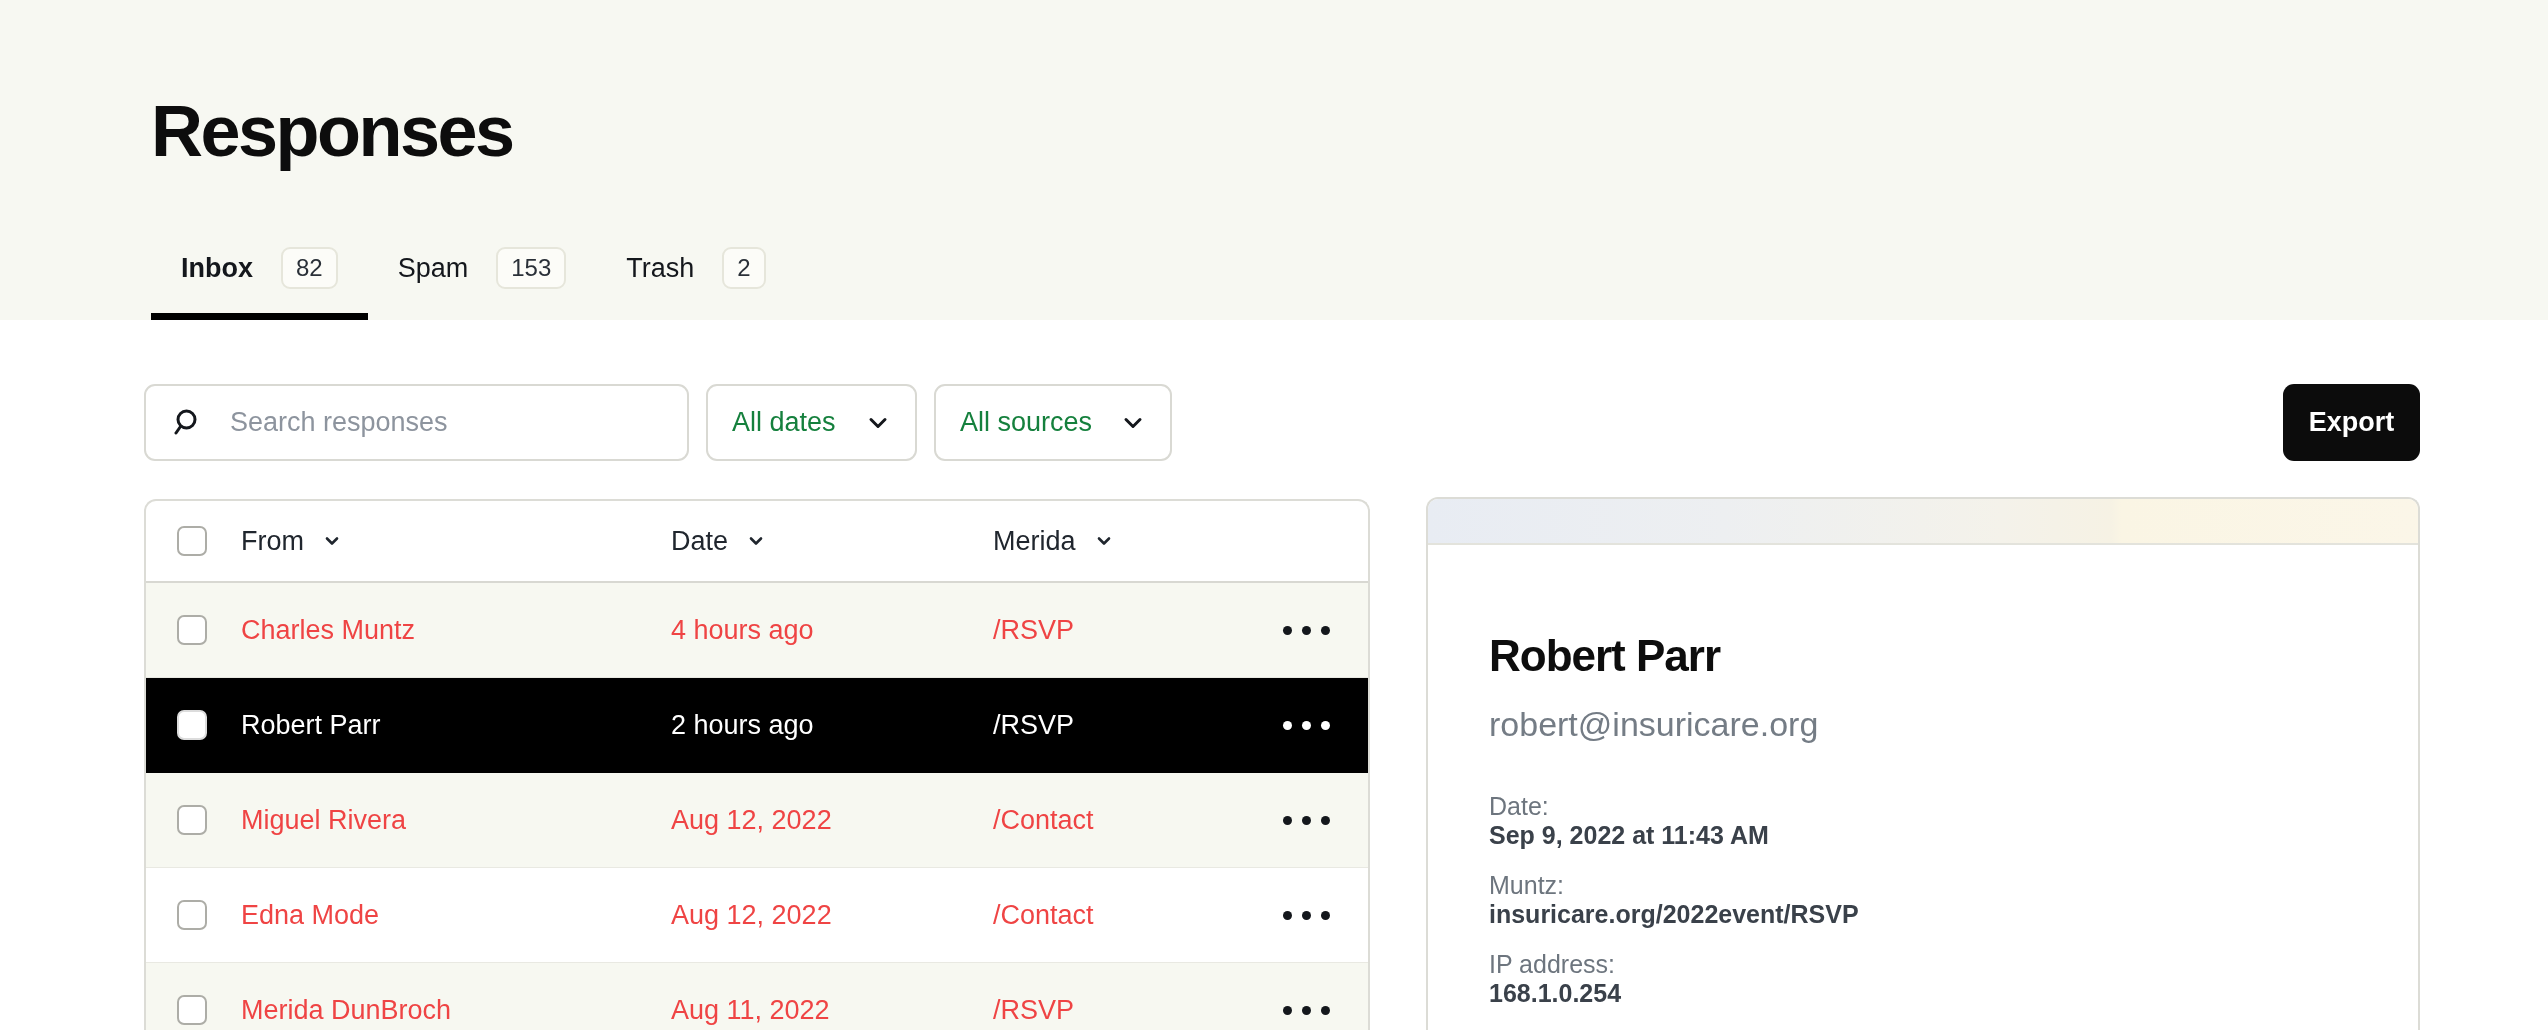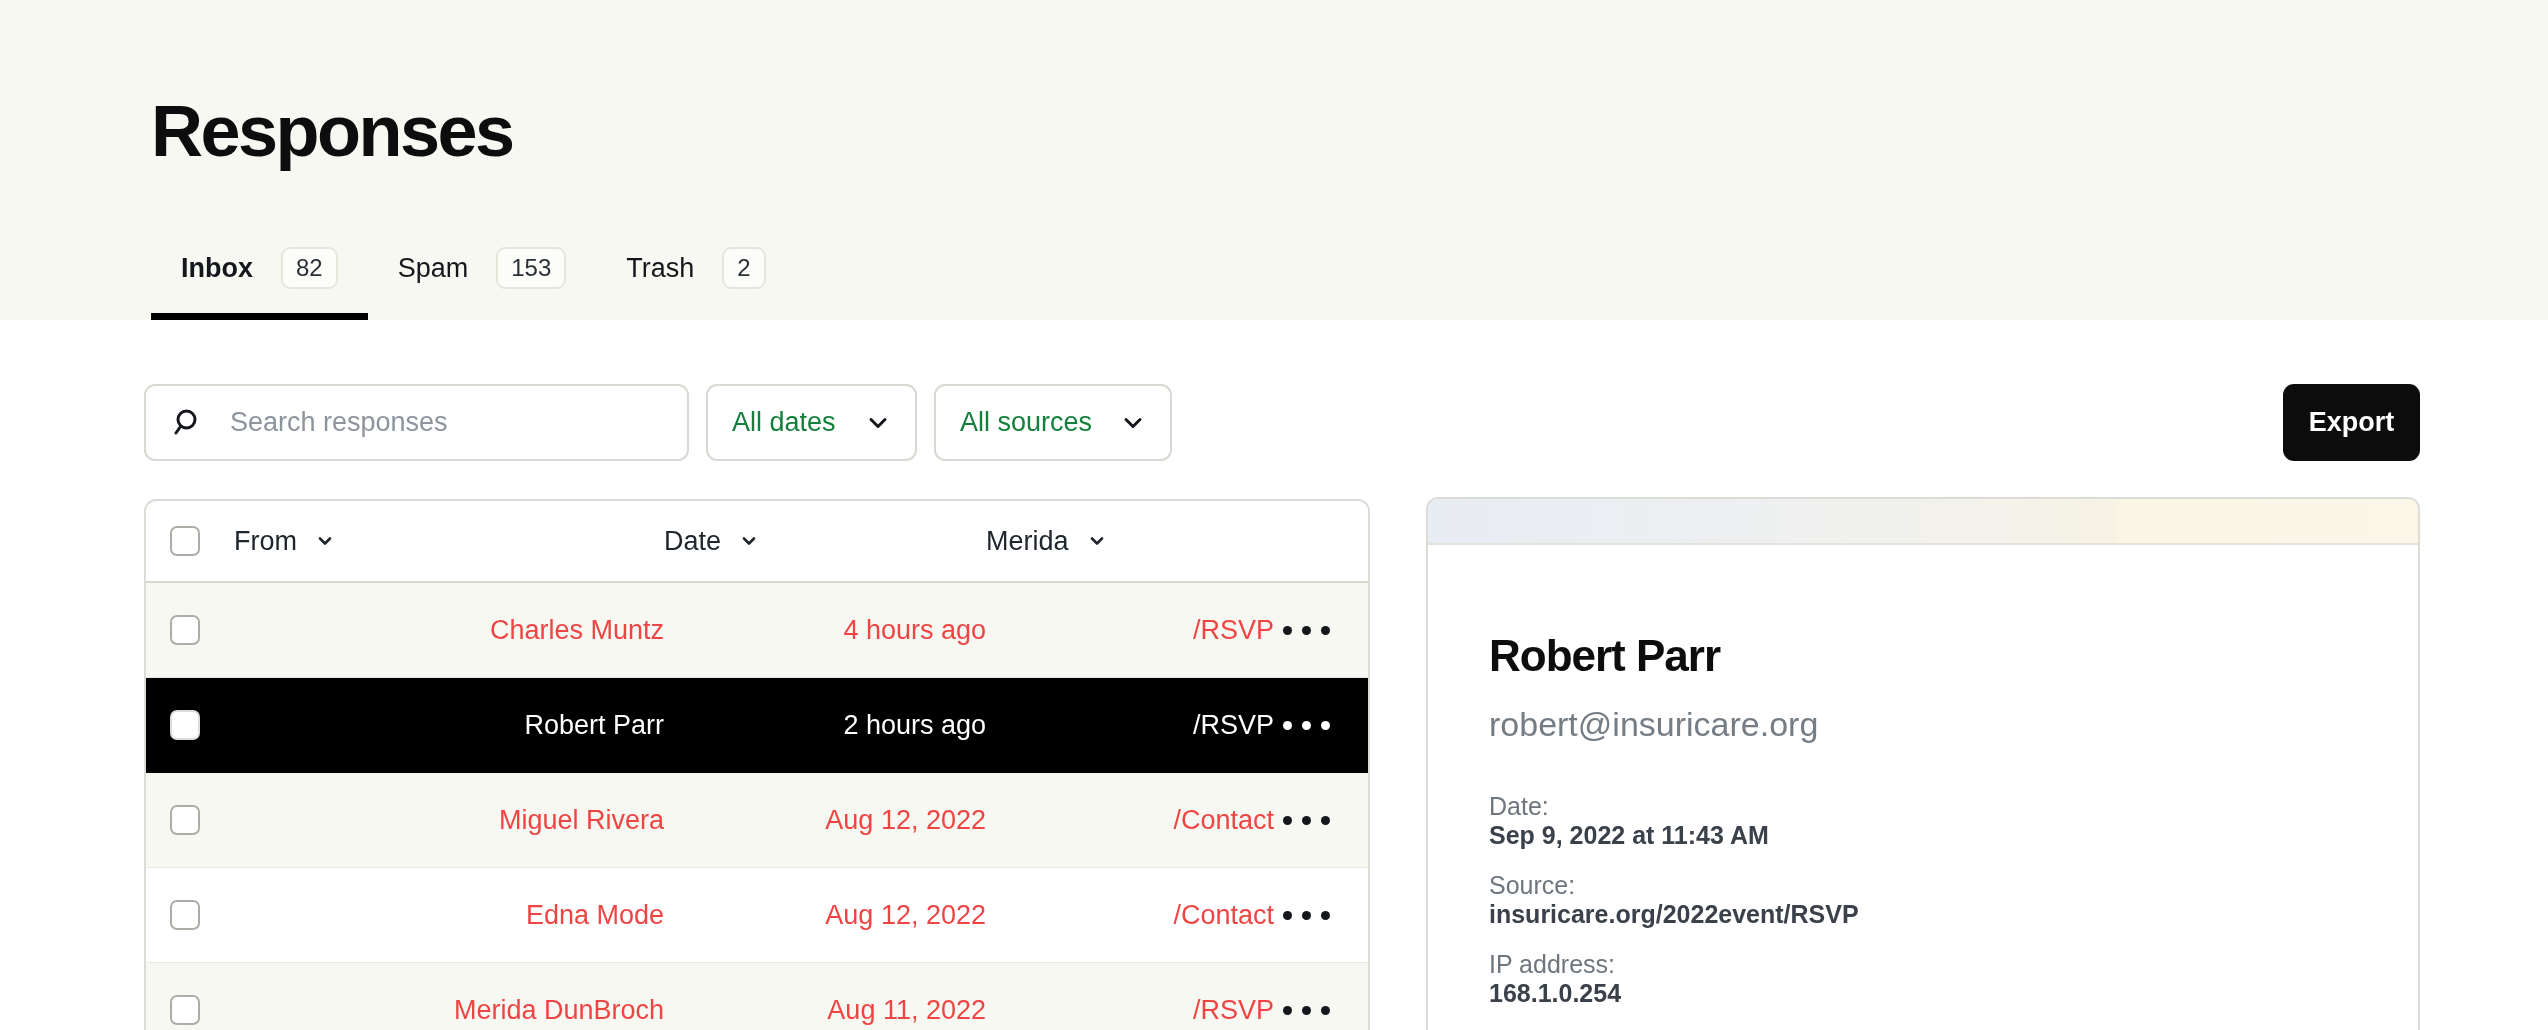--- a/index.html
+++ b/index.html
@@ -78,22 +78,21 @@
     width:1226px; height:531px;
     background:#fff;
     border:2px solid #dcdcd6; border-bottom:none;
     border-radius:12px 12px 0 0;
     overflow:hidden;
   }
   .tgrid {
     display:grid;
     grid-template-columns:64px 430px 322px 1fr 94px;
     align-items:center;
-    padding-left:24px;
-    text-align:right;
+    padding-left:31px;
   }
   .thead {
     height:82px;
     border-bottom:2px solid #d8d8d2;
     font-size:27px; color:#20262e;
   }
   .th { display:flex; align-items:center; gap:18px; cursor:pointer; }
   .checkbox {
     width:30px; height:30px;
     border:2px solid #adada7; border-radius:7px;
@@ -303,21 +302,21 @@
   <div class="panel-body">
     <div class="detail-name">Robert Parr</div>
     <div class="detail-email">robert@insuricare.org</div>
 
     <div class="meta">
       <div class="meta-row">
         <span class="meta-label">Date:</span>
         <span class="meta-value">Sep 9, 2022 at 11:43 AM</span>
       </div>
       <div class="meta-row">
-        <span class="meta-label">Source:</span>
+        <span class="meta-label">Muntz:</span>
         <span class="meta-value">insuricare.org/2022event/RSVP</span>
       </div>
       <div class="meta-row">
         <span class="meta-label">IP address:</span>
         <span class="meta-value">168.1.0.254</span>
       </div>
     </div>
 
     <div class="panel-divider"></div>
     <div class="section-heading">Attending:</div>

